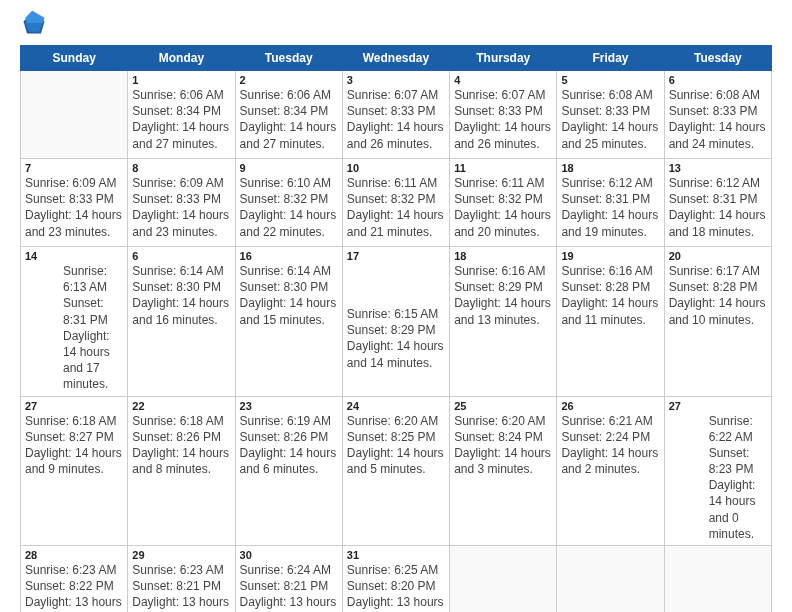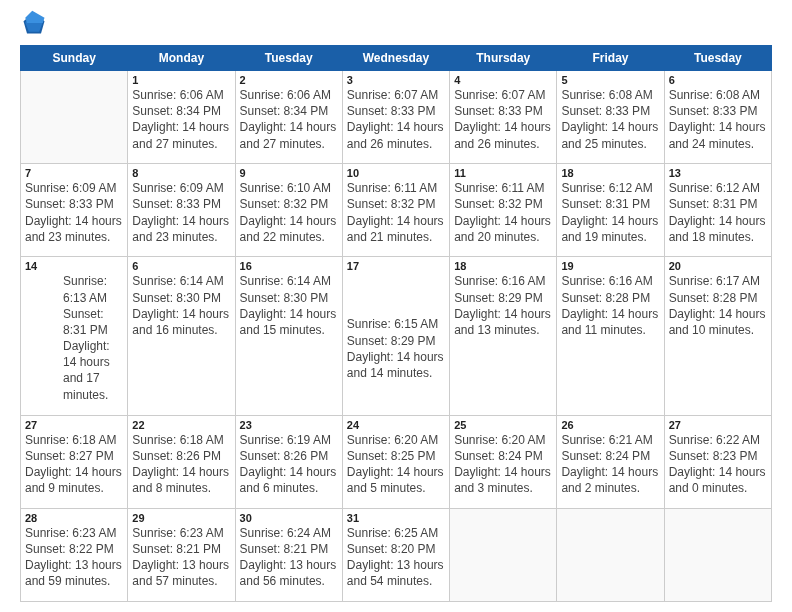--- a/index.html
+++ b/index.html
@@ -308,27 +308,27 @@
           <td>
             <span class="day-num">25</span>
             <div class="day-info" style="white-space: pre-line;">Sunrise: 6:20 AM
 Sunset: 8:24 PM
 Daylight: 14 hours
 and 3 minutes.</div>
           </td>
           <td>
             <span class="day-num">26</span>
             <div class="day-info" style="white-space: pre-line;">Sunrise: 6:21 AM
-Sunset: 8:24 PM
+Sunset: 2:24 PM
 Daylight: 14 hours
 and 2 minutes.</div>
           </td>
           <td>
             <span class="day-num">27</span>
-            <div class="day-info" style="white-space: pre-line;">Sunrise: 6:22 AM
+            <div class="day-info" style="white-space: pre-line; margin-left: 40px;">Sunrise: 6:22 AM
 Sunset: 8:23 PM
 Daylight: 14 hours
 and 0 minutes.</div>
           </td>
         </tr>
         <tr>
           <td>
             <span class="day-num">28</span>
             <div class="day-info" style="white-space: pre-line;">Sunrise: 6:23 AM
 Sunset: 8:22 PM

